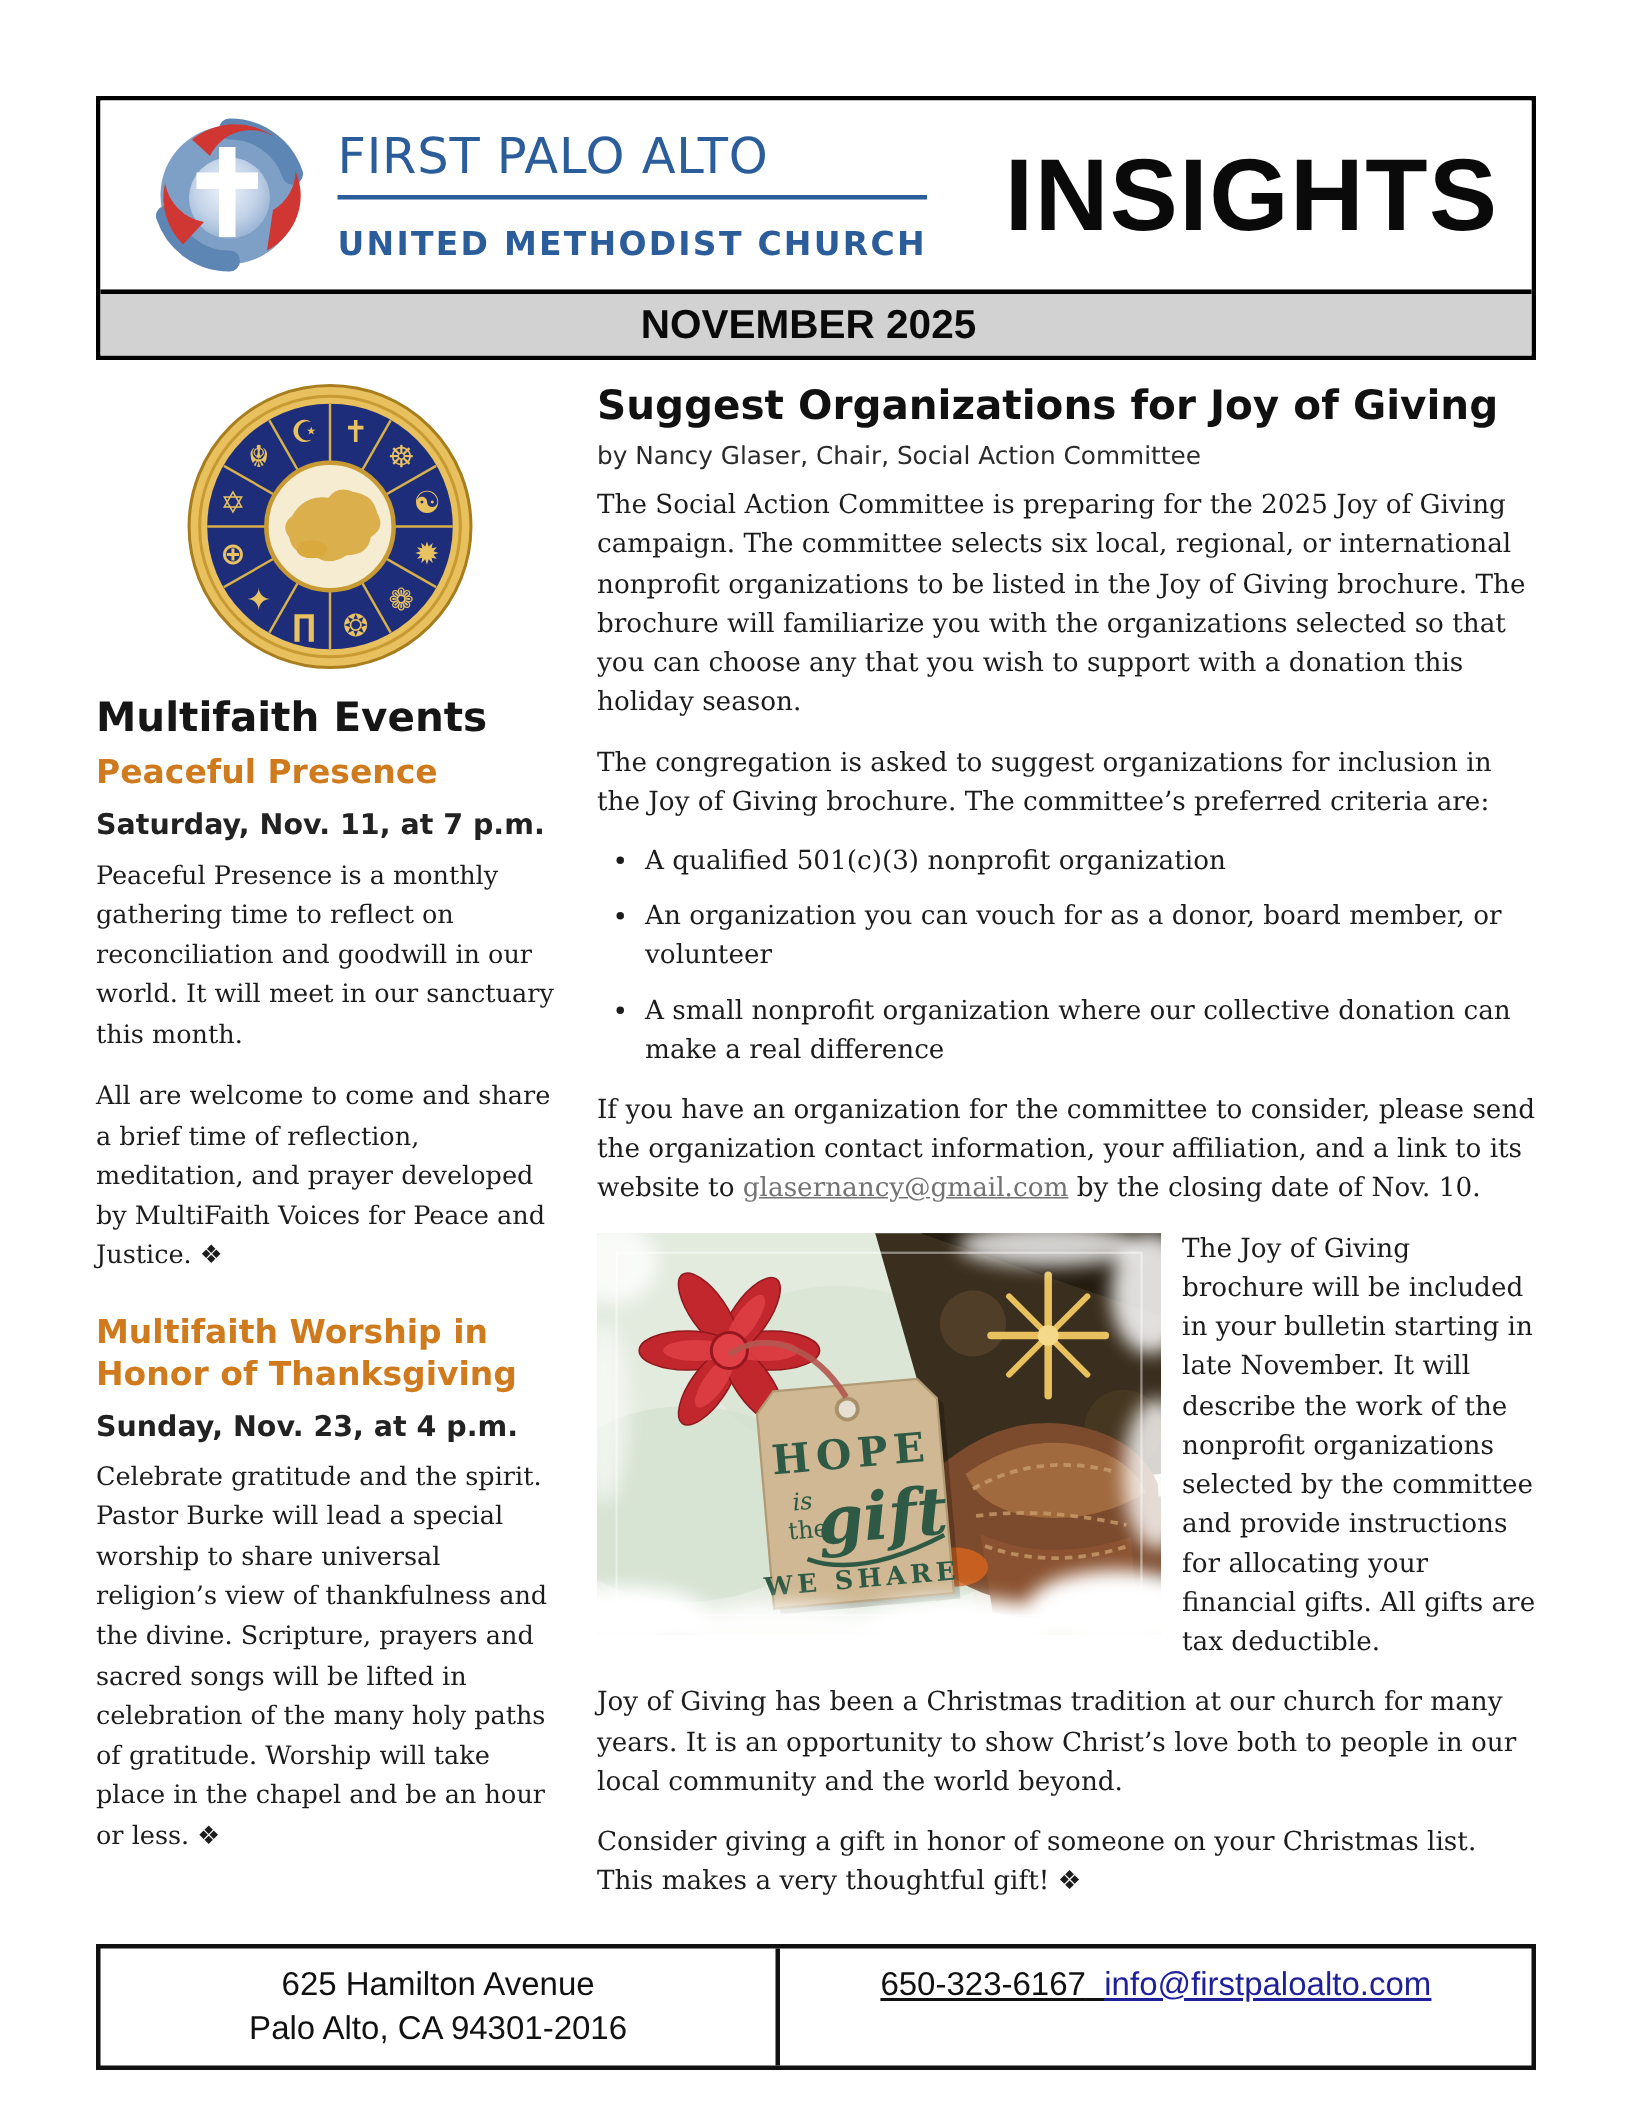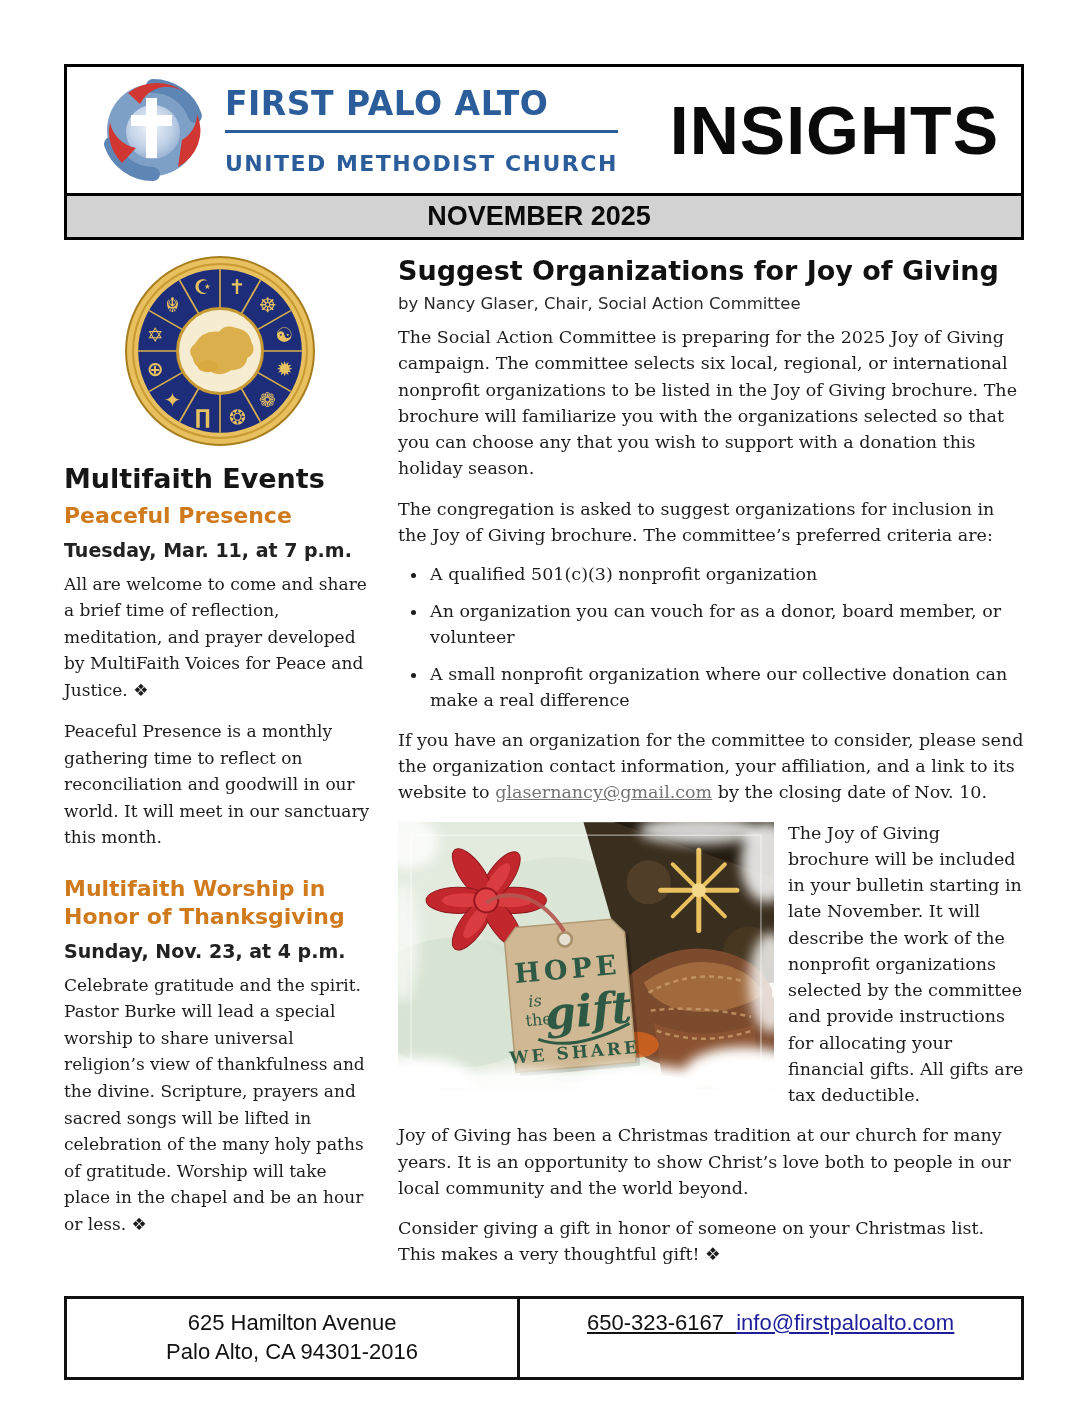--- a/index.html
+++ b/index.html
@@ -5,21 +5,21 @@
   * { margin:0; padding:0; box-sizing:border-box; }
   html,body { background:#ffffff; }
   body { width:1088px; height:1408px; font-family:"DejaVu Serif", serif; color:#1c1c1c; overflow:hidden; }
   .page { width:1088px; height:1408px; padding:64px 64px 0 64px; }
 
   
   .header-box { border:3px solid #000; }
   .header-top { display:flex; align-items:center; height:126px; padding:0 22px 0 30px; background:#fff; }
   .logo { width:112px; height:104px; flex:0 0 auto; }
   .name-block { margin-left:16px; flex:0 0 auto; }
-  .church-name { font-family:"DejaVu Sans", sans-serif; font-weight:700; font-size:33px; letter-spacing:0.5px; color:#2b5d9b; padding-bottom:7px; border-bottom:3px solid #2b5d9b; white-space:nowrap; }
+  .church-name { font-family:"DejaVu Sans", sans-serif; font-weight:400; font-size:33px; letter-spacing:0.5px; color:#2b5d9b; padding-bottom:7px; border-bottom:3px solid #2b5d9b; white-space:nowrap; }
   .church-sub { font-family:"DejaVu Sans", sans-serif; font-weight:700; font-size:22px; letter-spacing:1.5px; color:#2b5d9b; padding-top:18px; white-space:nowrap; }
   .masthead { margin-left:auto; font-family:"Liberation Sans", sans-serif; font-weight:900; font-size:68px; letter-spacing:1px; color:#0a0a0a; line-height:1; }
   .issue-bar { height:44px; background:#d2d2d2; border-top:3px solid #000; display:flex; align-items:center; justify-content:center; padding-right:10px; }
   .issue-bar span { font-family:"Liberation Sans", sans-serif; font-weight:700; font-size:27px; color:#0a0a0a; }
 
   
   .content { display:flex; margin-top:13px; }
   .left-col { width:312px; flex:0 0 auto; }
   .right-col { flex:1 1 auto; padding-left:22px; }
 
@@ -119,23 +119,23 @@
             <text x="31" y="86">✡</text>
             <text x="48" y="56">☬</text>
             <text x="78" y="39">☪</text>
           </g>
         </svg>
       </div>
 
       <h2>Multifaith Events</h2>
 
       <h3>Peaceful Presence</h3>
-      <div class="datetime">Tuesday, Mar. 11, at 7 p.m.</div>
+      <div class="datetime">Saturday, Nov. 11, at 7 p.m.</div>
+      <p>Peaceful Presence is a monthly gathering time to reflect on reconciliation and goodwill in our world. It will meet in our sanctuary this month.</p>
       <p>All are welcome to come and share a brief time of reflection, meditation, and prayer developed by MultiFaith Voices for Peace and Justice. ❖</p>
-      <p>Peaceful Presence is a monthly gathering time to reflect on reconciliation and goodwill in our world. It will meet in our sanctuary this month.</p>
 
       <h3 class="second">Multifaith Worship in Honor of Thanksgiving</h3>
       <div class="datetime">Sunday, Nov. 23, at 4 p.m.</div>
       <p>Celebrate gratitude and the spirit. Pastor Burke will lead a special worship to share universal religion’s view of thankfulness and the divine. Scripture, prayers and sacred songs will be lifted in celebration of the many holy paths of gratitude. Worship will take place in the chapel and be an hour or less. ❖</p>
     </aside>
 
     <main class="right-col">
       <h1>Suggest Organizations for Joy of Giving</h1>
       <div class="byline">by Nancy Glaser, Chair, Social Action Committee</div>
 

